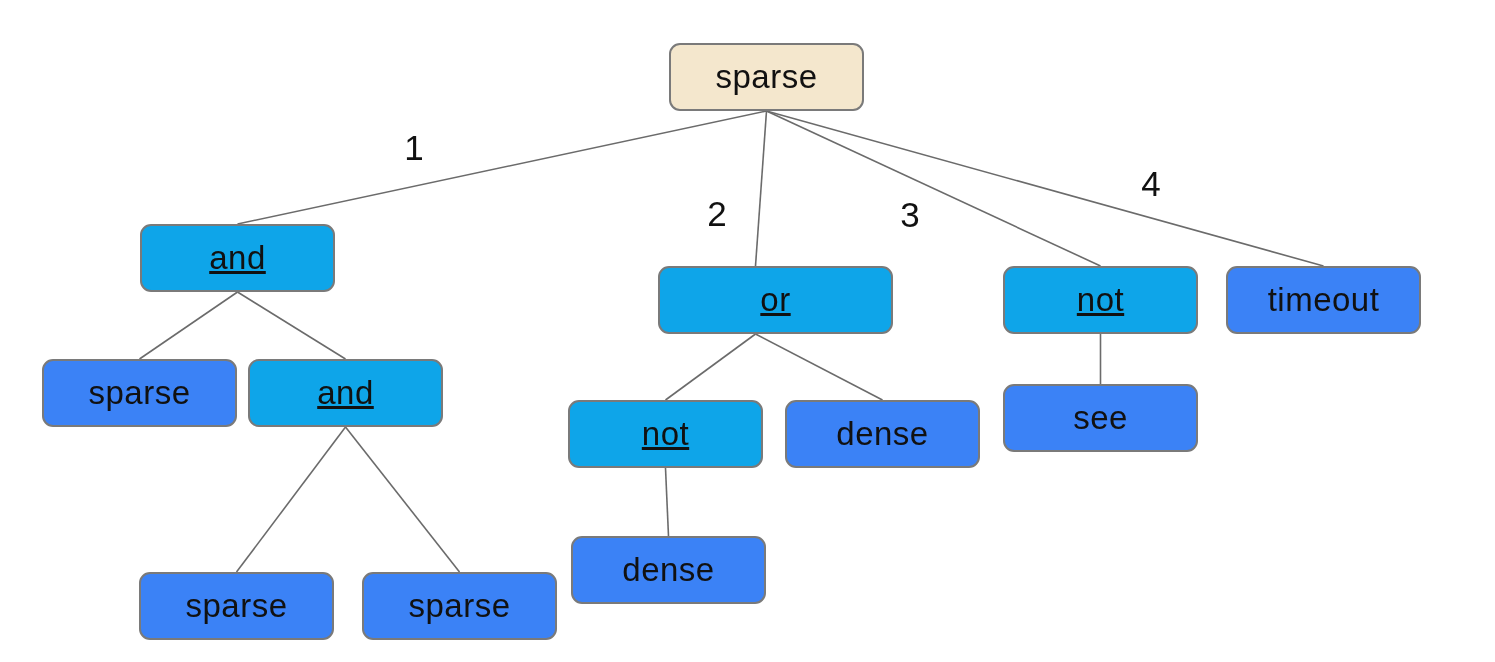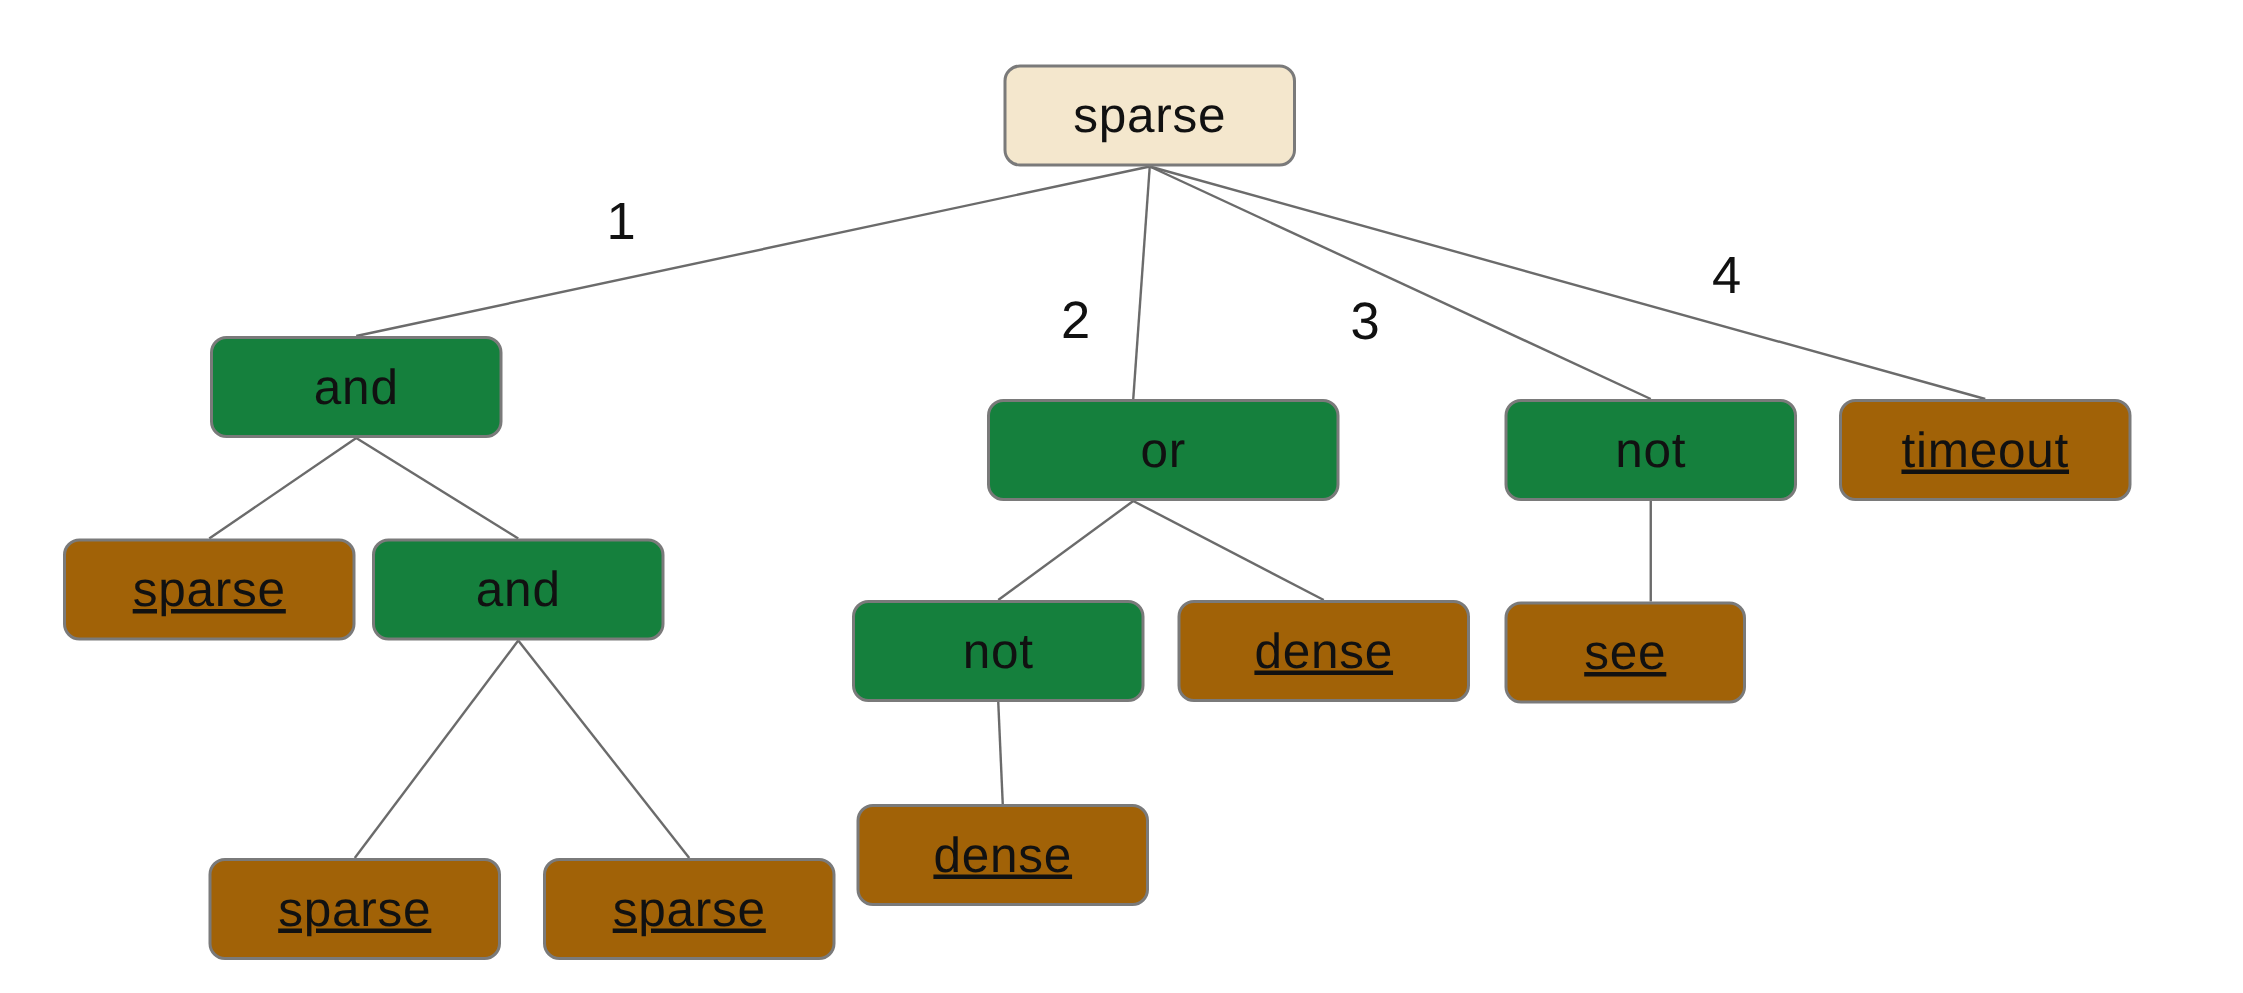--- a/index.html
+++ b/index.html
@@ -28,22 +28,22 @@
     display: flex;
     align-items: center;
     justify-content: center;
     border: 2px solid #7a7a7a;
     border-radius: 11px;
     font-size: 33px;
     color: #111111;
     letter-spacing: 0.5px;
   }
   .node.root     { background: #f4e7cd; }
-  .node.operator { background: #15803d; }
-  .node.leaf     { background: #a16207; text-decoration: underline; }
+  .node.operator { background: #0ea5e9; text-decoration: underline; }
+  .node.leaf     { background: #3b82f6; }
   .edge-label {
     position: absolute;
     transform: translate(-50%, -50%);
     font-size: 35px;
     color: #111111;
   }
 </style>
 </head>
 <body>
 
@@ -65,21 +65,21 @@
   <div id="nodes">
       <div class="node root" style="left: 669px; top: 43px; width: 195px; height: 68px;">sparse</div>
       <div class="node operator" style="left: 140px; top: 224px; width: 195px; height: 68px;">and</div>
       <div class="node operator" style="left: 658px; top: 266px; width: 235px; height: 68px;">or</div>
       <div class="node operator" style="left: 1003px; top: 266px; width: 195px; height: 68px;">not</div>
       <div class="node leaf" style="left: 1226px; top: 266px; width: 195px; height: 68px;">timeout</div>
       <div class="node leaf" style="left: 42px; top: 359px; width: 195px; height: 68px;">sparse</div>
       <div class="node operator" style="left: 248px; top: 359px; width: 195px; height: 68px;">and</div>
       <div class="node operator" style="left: 568px; top: 400px; width: 195px; height: 68px;">not</div>
       <div class="node leaf" style="left: 785px; top: 400px; width: 195px; height: 68px;">dense</div>
-      <div class="node leaf" style="left: 1003px; top: 401px; width: 161px; height: 68px;">see</div>
+      <div class="node leaf" style="left: 1003px; top: 384px; width: 195px; height: 68px;">see</div>
       <div class="node leaf" style="left: 571px; top: 536px; width: 195px; height: 68px;">dense</div>
       <div class="node leaf" style="left: 139px; top: 572px; width: 195px; height: 68px;">sparse</div>
       <div class="node leaf" style="left: 362px; top: 572px; width: 195px; height: 68px;">sparse</div>
     </div>
   <div id="edge-labels">
       <span class="edge-label" style="left: 414px; top: 148px;">1</span>
       <span class="edge-label" style="left: 717px; top: 214px;">2</span>
       <span class="edge-label" style="left: 910px; top: 215px;">3</span>
       <span class="edge-label" style="left: 1151px; top: 184px;">4</span>
     </div>

